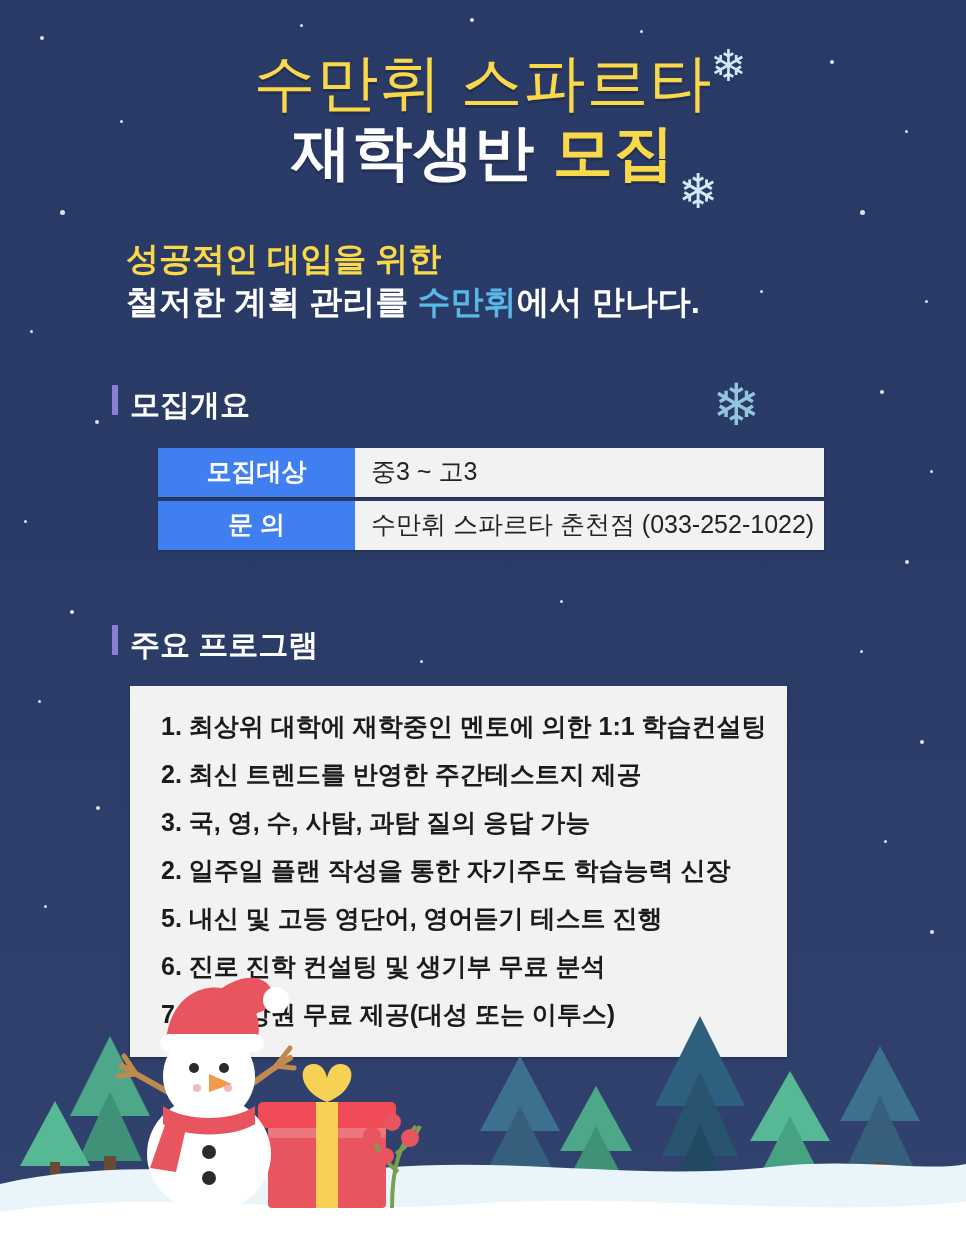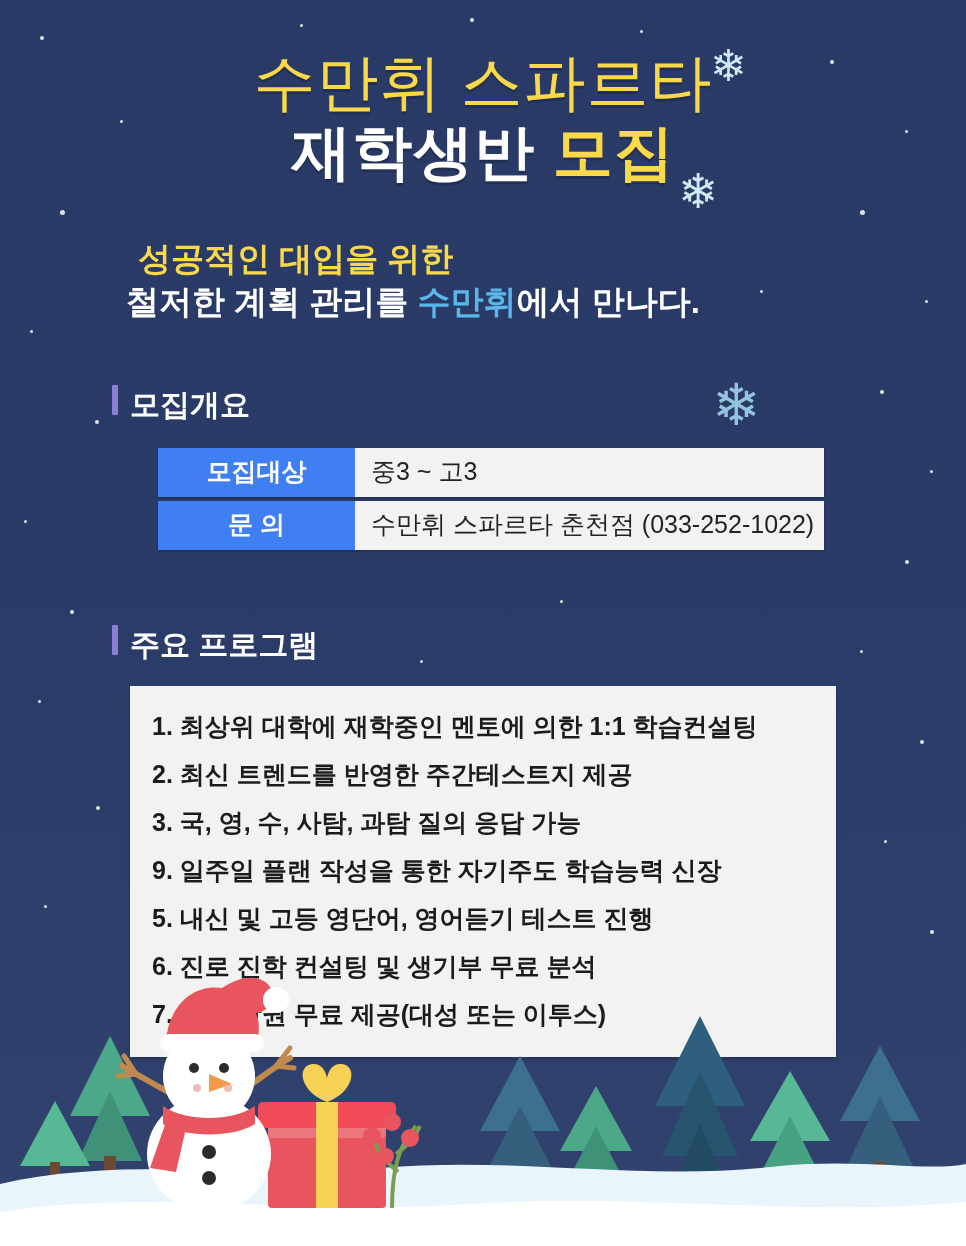--- a/index.html
+++ b/index.html
@@ -72,21 +72,20 @@
     top: 238px;
     left: 126px;
     width: 740px;
     text-align: left;
   }
   .subhead .s1 {
     font-size: 33px;
     font-weight: bold;
     color: #f9d84a;
     line-height: 1.3;
-    margin-left: 12px;
   }
   .subhead .s2 {
     font-size: 33px;
     font-weight: bold;
     color: #ffffff;
     line-height: 1.3;
   }
   .subhead .s2 .hl { color: #5ab7e8; }
 
   
@@ -138,23 +137,23 @@
     color: #232323;
     font-size: 25px;
     padding: 7px 0 9px 16px;
   }
 
   
   .program-box {
     position: absolute;
     left: 130px;
     top: 686px;
-    width: 706px;
+    width: 648px;
     background: #f2f2f2;
-    padding: 28px 0 30px 0;
+    padding: 28px 0 30px 9px;
     box-shadow: 0 2px 4px rgba(0,0,0,0.25);
   }
   .program-item {
     font-size: 25px;
     font-weight: bold;
     color: #1b1b1b;
     padding: 0 0 0 22px;
     line-height: 1.0;
     margin: 0 0 23px 0;
     white-space: nowrap;
@@ -244,21 +243,21 @@
 
   <div class="section-title" id="sec-program">
     <span class="bar"></span>
     <span>주요 프로그램</span>
   </div>
 
   <div class="program-box">
     <div class="program-item">1. 최상위 대학에 재학중인 멘토에 의한 1:1 학습컨설팅</div>
     <div class="program-item">2. 최신 트렌드를 반영한 주간테스트지 제공</div>
     <div class="program-item">3. 국, 영, 수, 사탐, 과탐 질의 응답 가능</div>
-    <div class="program-item">9. 일주일 플랜 작성을 통한 자기주도 학습능력 신장</div>
+    <div class="program-item">2. 일주일 플랜 작성을 통한 자기주도 학습능력 신장</div>
     <div class="program-item">5. 내신 및 고등 영단어, 영어듣기 테스트 진행</div>
     <div class="program-item">6. 진로 진학 컨설팅 및 생기부 무료 분석</div>
     <div class="program-item">7. 월 인강권 무료 제공(대성 또는 이투스)</div>
   </div>
 
   <svg class="scenery" viewBox="0 0 966 330" preserveAspectRatio="none">
 
     <g>
       <polygon points="70,200 110,120 150,200" fill="#4da88a"></polygon>
       <polygon points="78,245 110,175 142,245" fill="#3f9278"></polygon>

